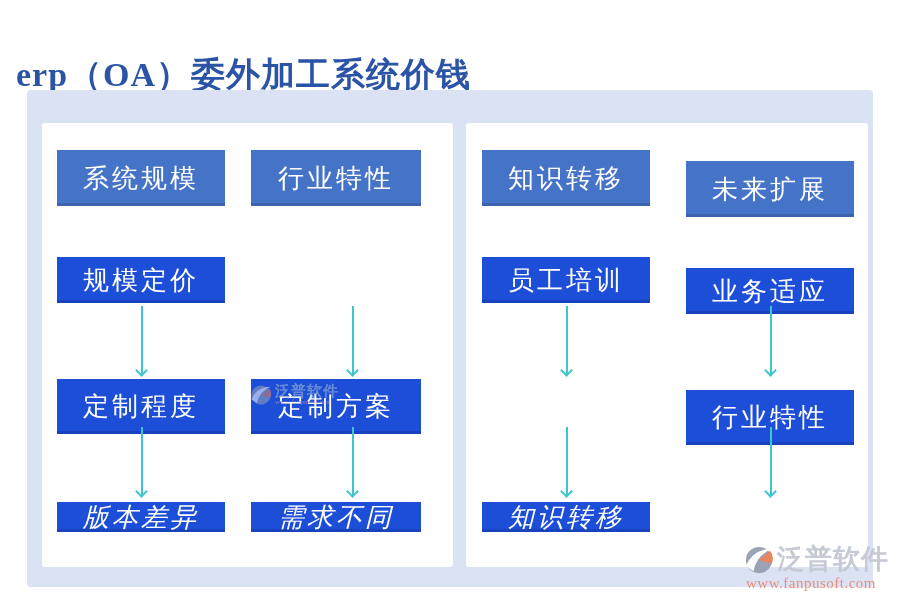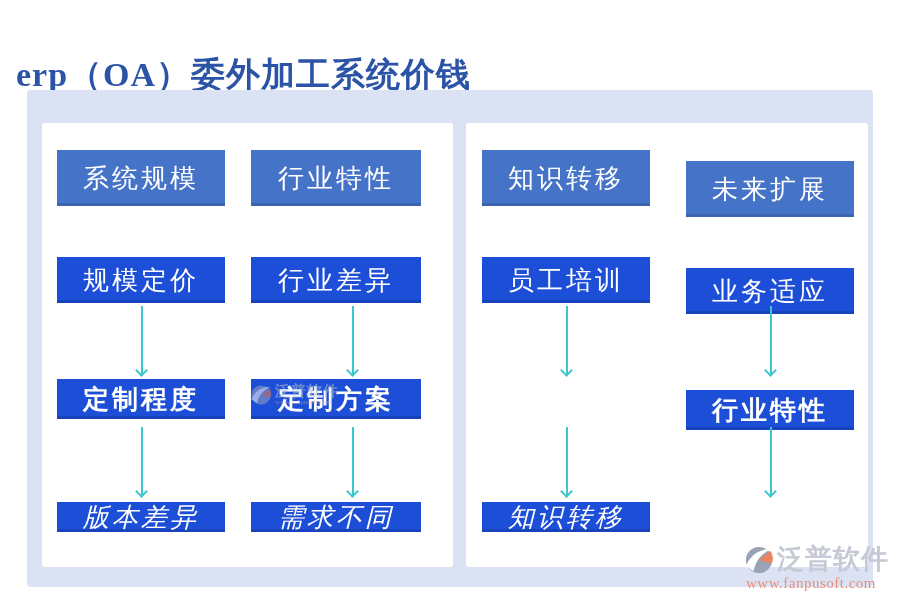--- a/index.html
+++ b/index.html
@@ -31,21 +31,21 @@
   }
   .box.hdr{background:#4573c8;}
   .box.stp{background:#1d4ed8;}
 
   .cA{left:30px;width:168px;}
   .cB{left:224px;width:170px;}
   .cC{left:455px;width:168px;}
   .cD{left:659px;width:168px;margin-top:11px;}
   .r0{top:60px;height:56px;}
   .r1{top:167px;height:46px;}
-  .r2{top:289px;height:40px;font-weight:bold;}
+  .r2{top:289px;height:55px;}
   .r3{top:412px;height:30px;font-style:italic;}
 
   .arrow{position:absolute;width:11px;}
   .arrow::before{
     content:"";position:absolute;left:5px;top:0;bottom:2px;width:2px;background:#3ec6cf;
   }
   .arrow::after{
     content:"";position:absolute;left:1px;bottom:1px;width:7px;height:7px;
     border-right:2px solid #3ec6cf;border-bottom:2px solid #3ec6cf;
     transform:rotate(45deg);
@@ -90,21 +90,20 @@
   <div class="board">
     <div class="panel panel-left"></div>
     <div class="panel panel-right"></div>
 
     <div class="box hdr cA r0">系统规模</div>
     <div class="box stp cA r1">规模定价</div>
     <div class="box stp cA r2">定制程度</div>
     <div class="box stp cA r3">版本差异</div>
 
     <div class="box hdr cB r0">行业特性</div>
-    <div class="box stp cB r1">行业差异</div>
     <div class="box stp cB r2">定制方案</div>
     <div class="box stp cB r3">需求不同</div>
 
     <div class="box hdr cC r0">知识转移</div>
     <div class="box stp cC r1">员工培训</div>
     <div class="box stp cC r3">知识转移</div>
 
     <div class="box hdr cD r0">未来扩展</div>
     <div class="box stp cD r1">业务适应</div>
     <div class="box stp cD r2">行业特性</div>

